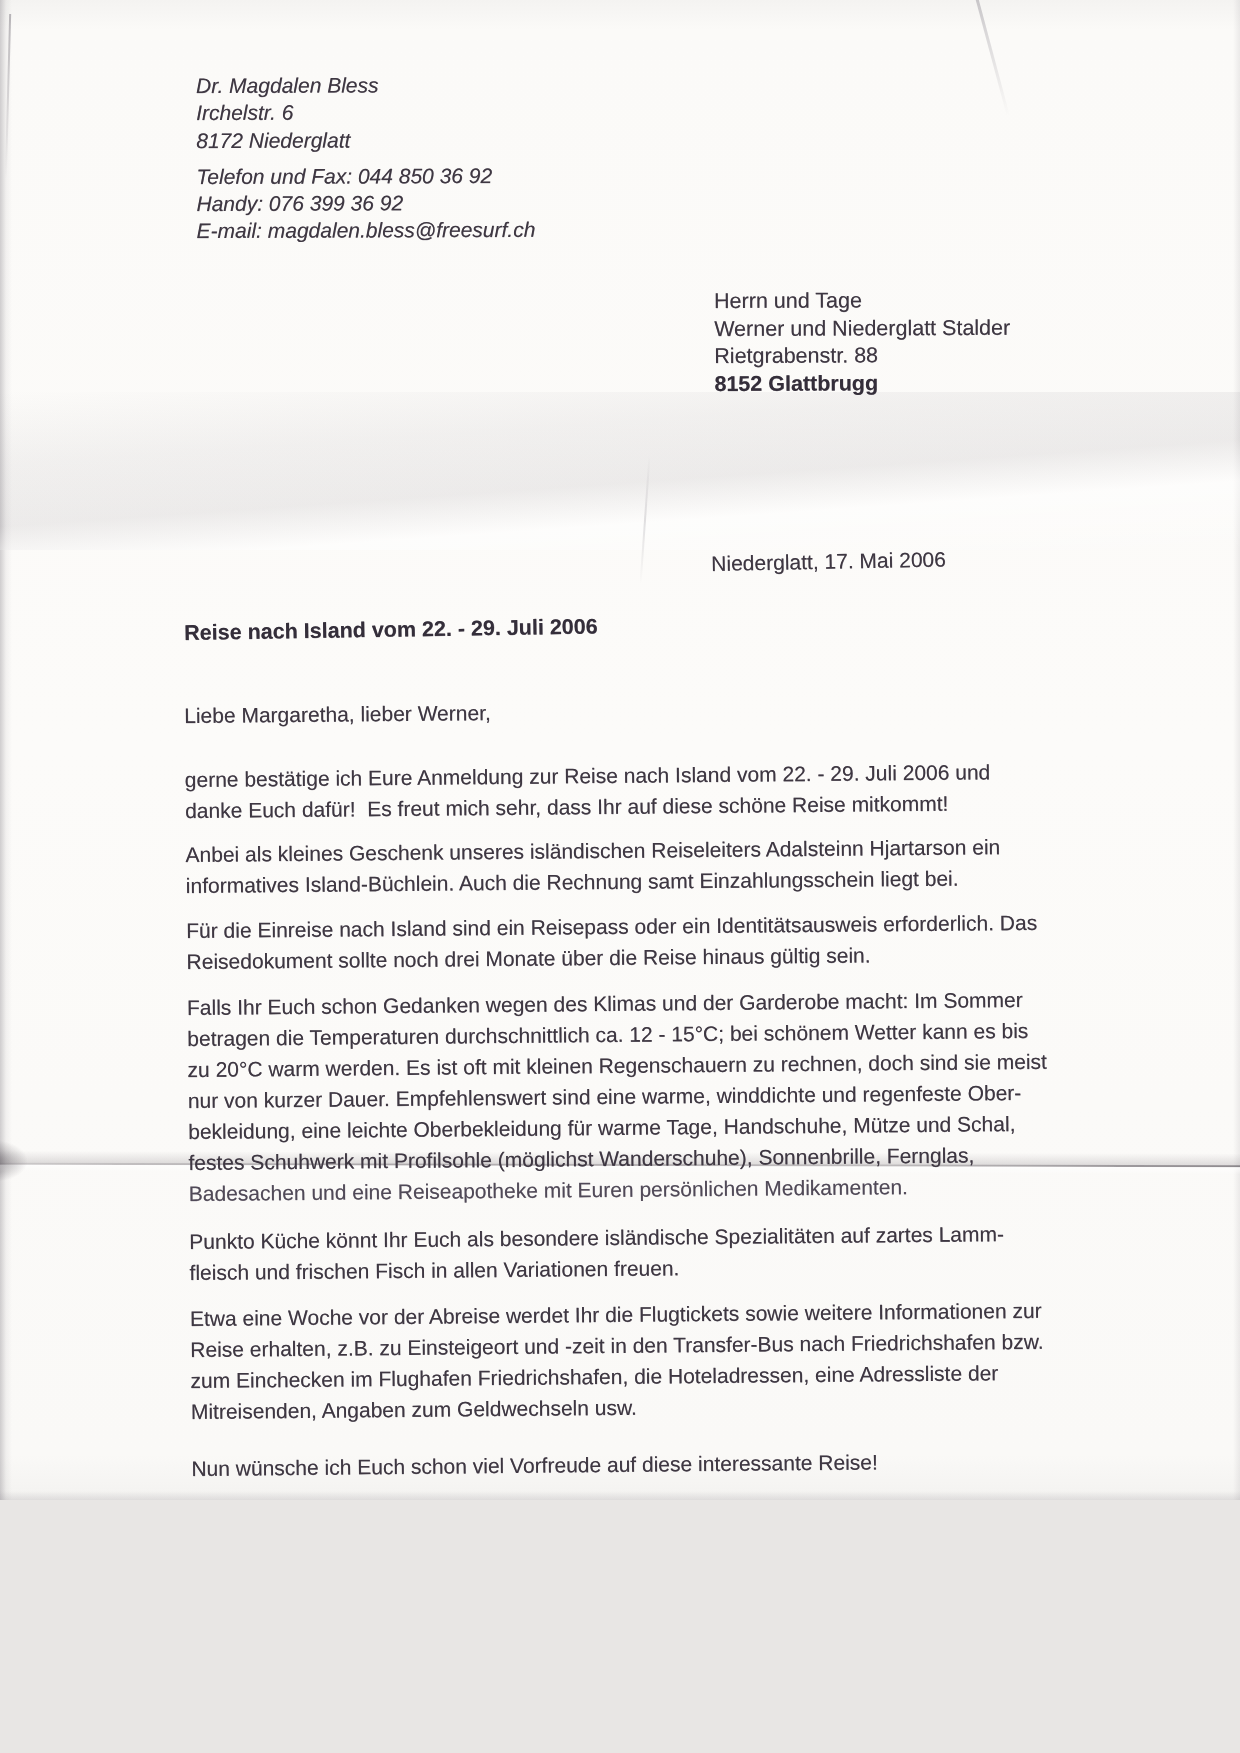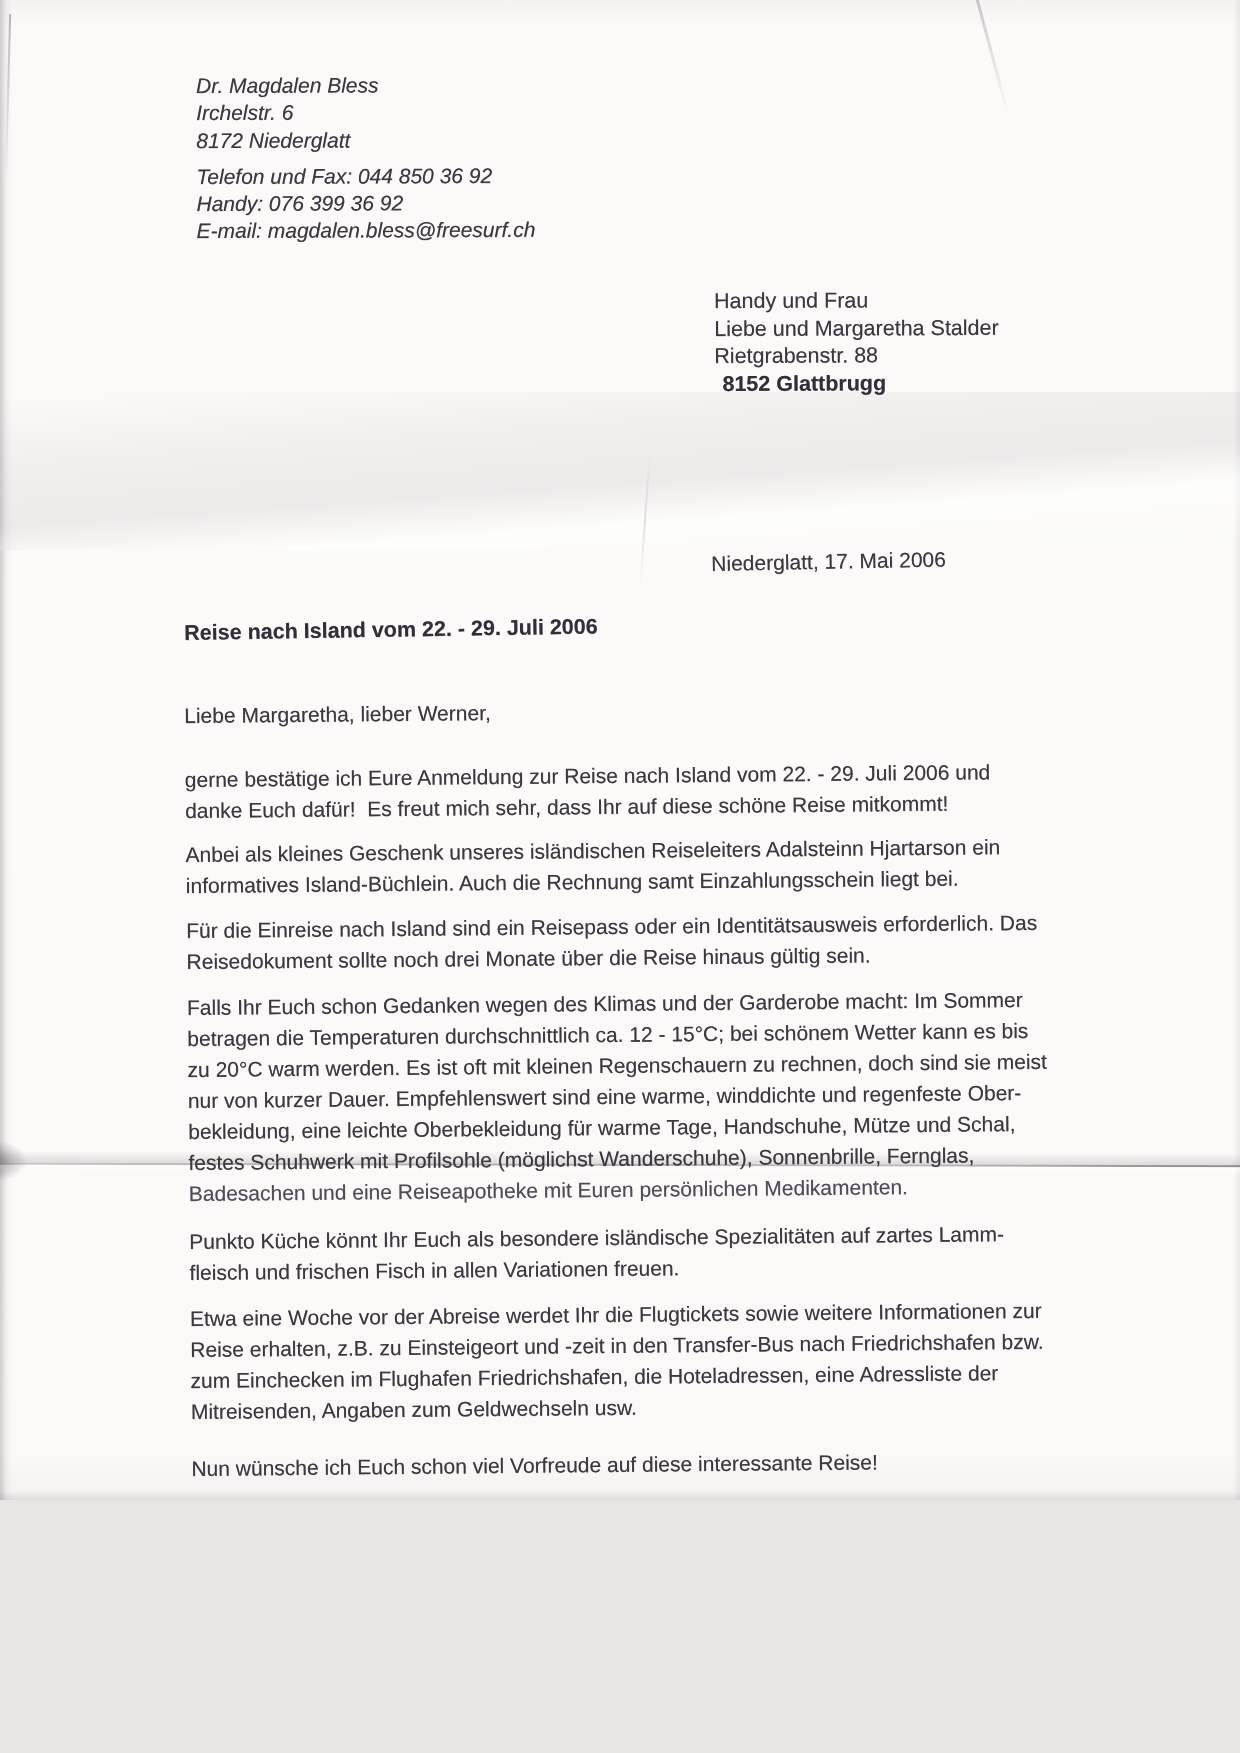--- a/index.html
+++ b/index.html
@@ -82,21 +82,21 @@
     font-style: italic; font-size: 21px; line-height: 27.3px;
     transform: rotate(-0.2deg); transform-origin: left top;
   }
   .sender-group2 { margin-top: 9px; }
 
   .recipient {
     position: absolute; left: 714px; top: 288px;
     font-size: 21.5px; line-height: 27.6px;
     transform: rotate(-0.25deg); transform-origin: left top;
   }
-  .recipient .bold { font-weight: bold; color: #342e3a; margin-left: 8px; }
+  .recipient .bold { font-weight: bold; color: #342e3a; }
 
   .dateline {
     position: absolute; left: 711px; top: 552px;
     font-size: 21px;
     transform: rotate(-1.1deg); transform-origin: left top;
   }
 
   .subject {
     position: absolute; left: 184px; top: 621px;
     font-size: 21.5px; font-weight: bold; color: #342e3a;
@@ -152,22 +152,22 @@
     <div class="line">Irchelstr. 6</div>
     <div class="line">8172 Niederglatt</div>
     <div class="sender-group2">
       <div class="line">Telefon und Fax: 044 850 36 92</div>
       <div class="line">Handy: 076 399 36 92</div>
       <div class="line">E-mail: magdalen.bless@freesurf.ch</div>
     </div>
   </div>
 
   <div class="recipient txt">
-    <div class="line">Handy und Frau</div>
-    <div class="line">Liebe und Margaretha Stalder</div>
+    <div class="line">Herrn und Tage</div>
+    <div class="line">Werner und Niederglatt Stalder</div>
     <div class="line">Rietgrabenstr. 88</div>
     <div class="line bold">8152 Glattbrugg</div>
   </div>
 
   <div class="dateline txt line">Niederglatt, 17. Mai 2006</div>
 
   <div class="subject txt line">Reise nach Island vom 22. - 29. Juli 2006</div>
 
   <div class="body-block txt">
     <div class="salutation line">Liebe Margaretha, lieber Werner,</div>

